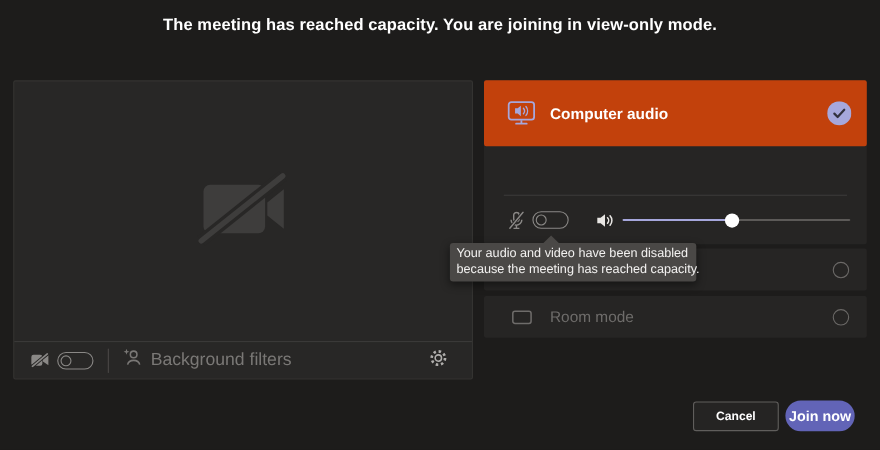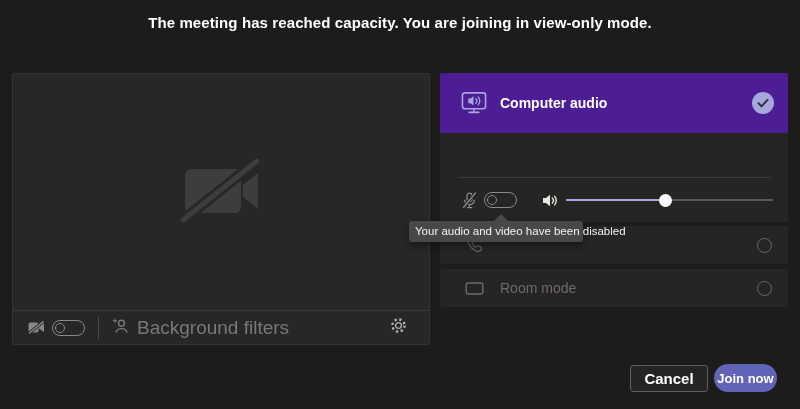--- a/index.html
+++ b/index.html
@@ -17,28 +17,28 @@
     display:flex; align-items:center; justify-content:center; }
   .controls-bar { position:absolute; left:0; bottom:0; width:100%; height:34px;
     border-top:1px solid #3a3938; display:flex; align-items:center; }
   .cam-small { margin-left:15px; display:flex; align-items:center; }
   .toggle { position:relative; width:33px; height:16px; border:1px solid #8a8886;
     border-radius:9px; margin-left:7px; flex:none; }
   .toggle .knob { position:absolute; left:2px; top:2px; width:10px; height:10px;
     border:1px solid #8a8886; border-radius:50%; }
   .vdivider { width:1px; height:22px; background:#4a4846; margin-left:13px; }
   .bg-filters { display:flex; align-items:center; margin-left:13px; }
-  .bg-filters .label { color:#7a7876; font-size:19px; margin-left:8px; }
+  .bg-filters .label { color:#7a7876; font-size:16px; margin-left:8px; }
   .gear-wrap { margin-left:auto; margin-right:22px; display:flex; align-items:center; }
 
   
   .audio-panel { position:absolute; left:440px; top:73px; width:348px; height:272px; }
   .card { position:absolute; left:0; width:348px; background:#262524; border-radius:2px; }
   .card-computer { top:0; height:149px; }
-  .row-selected { position:relative; height:60px; background:#4c1d95; border-radius:2px;
+  .row-selected { position:relative; height:60px; background:#c2410c; border-radius:2px;
     display:flex; align-items:center; }
   .row-selected .opt-label { color:#ffffff; font-size:14px; font-weight:700; margin-left:13px; }
   .icon-cell { width:26px; margin-left:21px; display:flex; justify-content:center; flex:none; }
   .check-circle { position:absolute; right:14px; top:19px; width:22px; height:22px; }
   .device-row { position:relative; height:44px; display:flex; align-items:center; }
   .device-name { color:#c8c6c4; font-size:13.5px; margin-left:18px; }
   .equalizer { position:absolute; right:18px; top:13px; }
   .hdivider { position:absolute; left:18px; right:18px; top:104px; height:1px; background:#3b3a39; }
   .mic-row { position:absolute; left:0; top:105px; height:44px; width:100%;
     display:flex; align-items:center; }
@@ -57,32 +57,32 @@
   .card-noaudio { top:238px; height:34px; }
   .opt-row { position:relative; height:100%; display:flex; align-items:center; }
   .opt-row .opt-label { font-size:14px; margin-left:13px; }
   .label-dim { color:#6e6c6a; }
   .label-bright { color:#ffffff; font-weight:700; }
   .radio { position:absolute; right:16px; width:15px; height:15px; border-radius:50%; }
   .radio-dim { border:1px solid #6b6967; }
   .radio-bright { border:1px solid #c4c2c0; }
 
   
-  .tooltip { position:absolute; left:409px; top:221px; width:174px; background:#4a4846;
+  .tooltip { position:absolute; left:409px; top:221px; width:224px; background:#4a4846;
     border-radius:3px; padding:3px 18px 4px 6px; box-shadow:0 3px 8px rgba(0,0,0,.45);
     z-index:5; text-align:center; }
   .tooltip .line { color:#f3f2f1; font-size:11.5px; line-height:14px; white-space:nowrap; }
   .tooltip .arrow { position:absolute; top:-7px; left:85px; width:0; height:0;
     border-left:7px solid transparent; border-right:7px solid transparent;
     border-bottom:7px solid #4a4846; }
 
   
   .btn-cancel { position:absolute; left:630px; top:365px; width:78px; height:27px;
     background:#252423; border:1px solid #605e5c; border-radius:3px; color:#ffffff;
-    font-size:15px; font-weight:700; font-family:"Liberation Sans",sans-serif; cursor:pointer; }
+    font-size:11px; font-weight:700; font-family:"Liberation Sans",sans-serif; cursor:pointer; }
   .btn-join { position:absolute; left:714px; top:364px; width:63px; height:28px;
     background:#6264b7; border:none; border-radius:14px; color:#ffffff;
     font-size:13px; font-weight:700; font-family:"Liberation Sans",sans-serif; cursor:pointer; }
 </style>
 </head>
 <body>
 
 <div id="app">
 
   <div class="header-message">The meeting has reached capacity. You are joining in view-only mode.</div>
@@ -220,18 +220,19 @@
         <span class="opt-label label-dim">Room mode</span>
         <span class="radio radio-dim"></span>
       </div>
     </div>
 
   </div>
 
   <div class="tooltip">
     <div class="arrow"></div>
     <div class="line">Your audio and video have been disabled</div>
+    <div class="line">because the meeting has reached capacity.</div>
   </div>
 
   <button class="btn-cancel">Cancel</button>
   <button class="btn-join">Join now</button>
 
 </div>
 
 </body></html>

